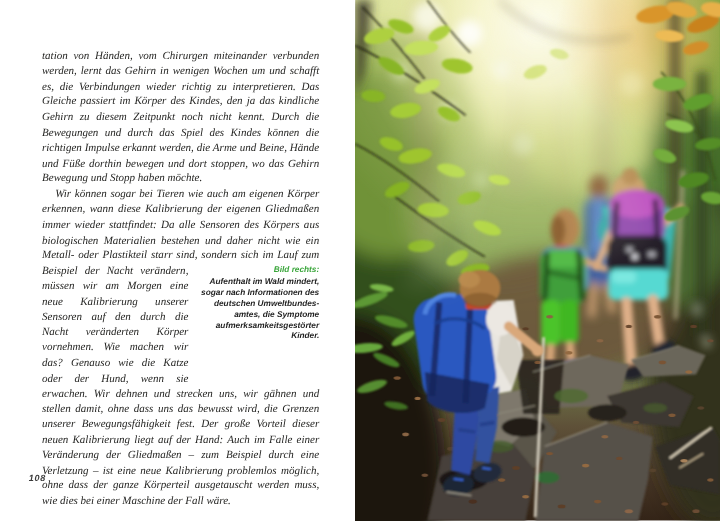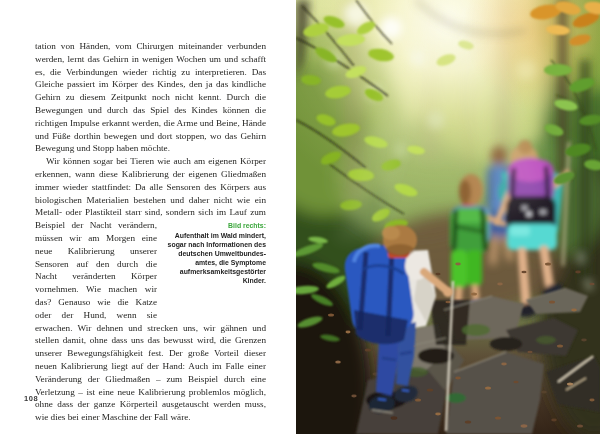--- a/index.html
+++ b/index.html
@@ -1,17 +1,17 @@
 <!DOCTYPE html>
 <html lang="de"><head>
 <meta charset="utf-8">
 <style>
   html,body{margin:0;padding:0;}
   body{width:600px;height:434px;overflow:hidden;background:#ffffff;}
-  .spread{position:relative;width:596px;height:434px;background:#ffffff;}
+  .spread{position:relative;width:596px;height:434px;background:#ffffff;font-style:italic;}
 
   
   .text-col{
     position:absolute;left:35px;top:40px;width:231px;
     font-family:"Liberation Serif","DejaVu Serif",serif;
     font-size:9.2px;line-height:12.8px;color:#262624;
     text-align:justify;
   }
   .text-col p{margin:0;padding:0;}
   p.indent{text-indent:11px;}

